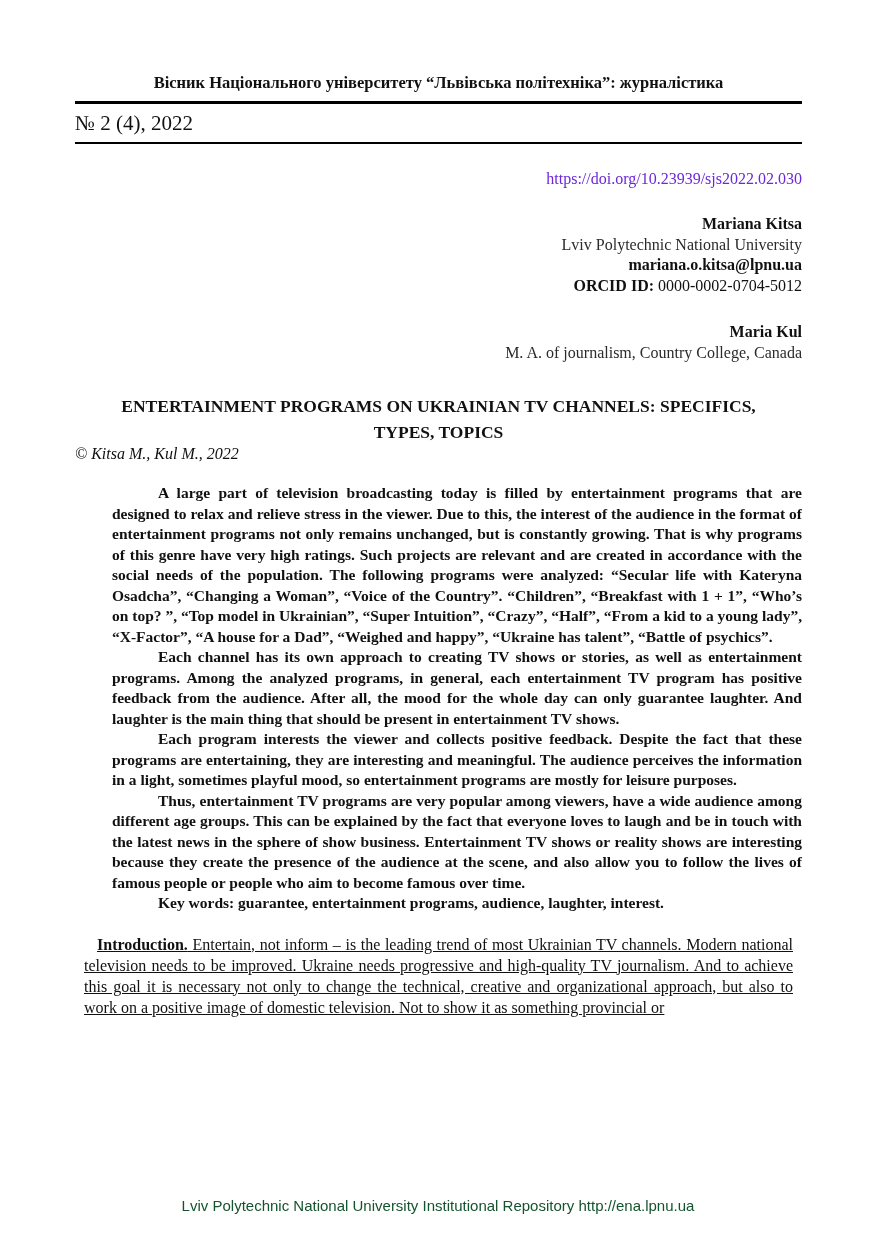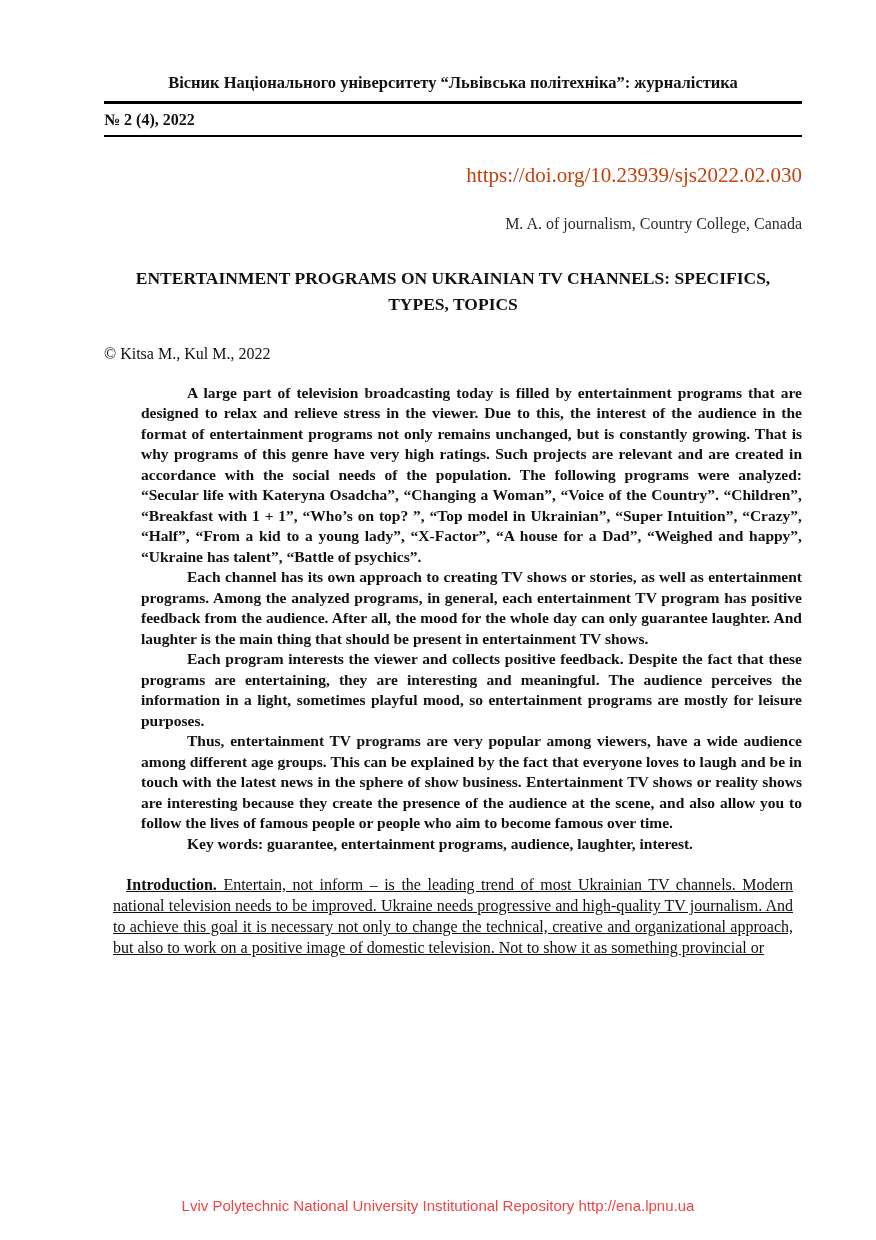--- a/index.html
+++ b/index.html
@@ -1,72 +1,79 @@
 <!DOCTYPE html>
 <html><head>
 <meta charset="utf-8">
 <style>
   html,body { margin:0; padding:0; background:#e8e8e8; }
   .page {
     width:876px; height:1240px; background:#ffffff; margin:0 auto;
     position:relative; box-sizing:border-box;
     font-family:"Liberation Serif", serif; color:#111;
-    padding:72px 74px 0 104px;
+    padding:72px 74px 0 75px;
     overflow:hidden;
   }
   .running-head {
     text-align:center; font-weight:bold; font-size:16.5px; line-height:22px;
   }
   .rule { border:0; border-top:2px solid #000; margin:6px 0 0 0; }
   .rule-thick { border-top-width:3px; margin-top:7px; }
-  .issue { font-weight:bold; font-size:16px; margin-top:7px; }
+  .issue { font-weight:normal; font-size:21px; margin-top:7px; }
   .right { text-align:right; }
   .udc { margin-top:22px; font-size:16px; }
   .udc b { font-weight:bold; }
-  .doi { margin-top:26px; font-size:21px; color:#c2410c; }
+  .doi { margin-top:26px; font-size:16px; color:#6d28d9; }
   .author-block { margin-top:26px; font-size:16px; line-height:20.5px; }
   .author-name { font-weight:bold; }
   .affil { color:#2b2b2b; }
   .email { font-weight:bold; }
   .orcid-label { font-weight:bold; }
   .paper-title {
     margin:30px auto 0 auto; text-align:center; font-weight:bold;
     font-size:17.5px; line-height:26px; max-width:640px;
   }
-  .copyright { margin-top:28px; font-size:16px; }
+  .copyright { font-style:italic; font-size:16px; }
   .abstract {
     margin:20px 0 0 37px; text-align:justify; font-weight:bold;
     font-size:15.5px; line-height:20.5px;
   }
   .abstract p { margin:0; text-indent:46px; }
   .body-text {
     margin-top:20px; text-align:justify; font-size:16px; line-height:21px;
   }
   .body-text p { margin:9px; text-indent:13px;text-decoration:underline; }
   .intro-label { font-weight:bold; }
   .footer {
     position:absolute; left:0; right:0; bottom:26px; text-align:center;
-    font-family:"Liberation Sans", sans-serif; font-size:15px; color:#ef4444;
+    font-family:"Liberation Sans", sans-serif; font-size:15px; color:#14532d;
   }
 </style>
 </head>
 <body>
 
 <div class="page">
 
   <div class="running-head">Вісник Національного університету “Львівська політехніка”: журналістика</div>
   <hr class="rule rule-thick">
   <div class="issue">№ 2 (4), 2022</div>
   <hr class="rule">
 
 
   <div class="right doi">https://doi.org/10.23939/sjs2022.02.030</div>
 
+  <div class="right author-block">
+    <div class="author-name">Mariana Kitsa</div>
+    <div class="affil">Lviv Polytechnic National University</div>
+    <div class="email">mariana.o.kitsa@lpnu.ua</div>
+    <div><span class="orcid-label">ORCID ID: </span><span>0000-0002-0704-5012</span></div>
+  </div>
 
   <div class="right author-block">
+    <div class="author-name">Maria Kul</div>
     <div class="affil">M. A. of journalism, Country College, Canada</div>
   </div>
 
   <div class="paper-title">ENTERTAINMENT PROGRAMS ON UKRAINIAN TV CHANNELS: SPECIFICS, TYPES, TOPICS</div>
 
   <div class="copyright">© Kitsa M., Kul M., 2022</div>
 
   <div class="abstract">
     <p>A large part of television broadcasting today is filled by entertainment programs that are designed to relax and relieve stress in the viewer. Due to this, the interest of the audience in the format of entertainment programs not only remains unchanged, but is constantly growing. That is why programs of this genre have very high ratings. Such projects are relevant and are created in accordance with the social needs of the population. The following programs were analyzed: “Secular life with Kateryna Osadcha”, “Changing a Woman”, “Voice of the Country”. “Children”, “Breakfast with 1 + 1”, “Who’s on top? ”, “Top model in Ukrainian”, “Super Intuition”, “Crazy”, “Half”, “From a kid to a young lady”, “X-Factor”, “A house for a Dad”, “Weighed and happy”, “Ukraine has talent”, “Battle of psychics”.</p>
     <p>Each channel has its own approach to creating TV shows or stories, as well as entertainment programs. Among the analyzed programs, in general, each entertainment TV program has positive feedback from the audience. After all, the mood for the whole day can only guarantee laughter. And laughter is the main thing that should be present in entertainment TV shows.</p>

